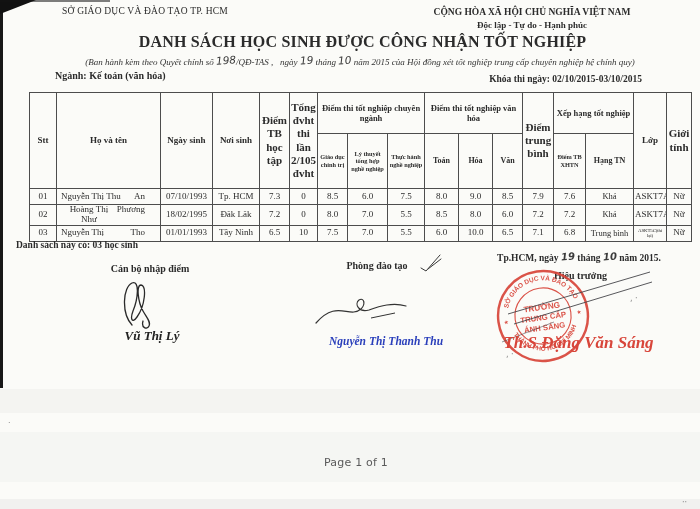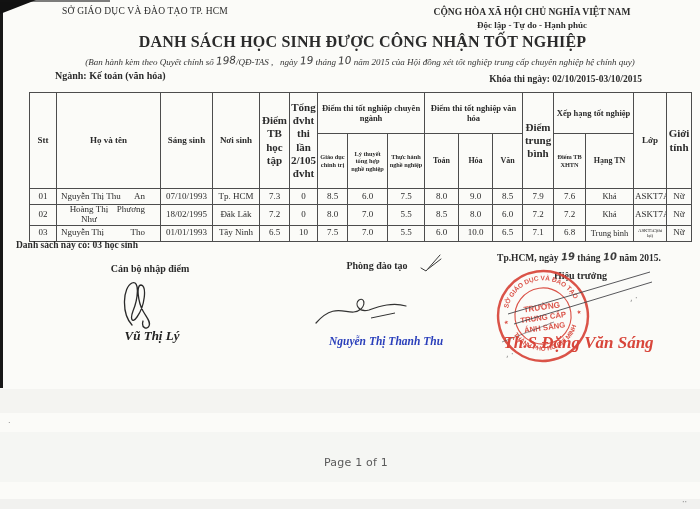--- a/index.html
+++ b/index.html
@@ -118,21 +118,21 @@
       <col style="width:31px">
         <col style="width:32px">
         <col style="width:48px">
         <col style="width:33px">
       <col style="width:25px">
     </colgroup>
     <thead>
       <tr class="hrow-a">
         <th rowspan="2" class="hA">Stt</th>
         <th rowspan="2" class="hA">Họ và tên</th>
-        <th rowspan="2" class="hA">Sáng sinh</th>
+        <th rowspan="2" class="hA">Ngày sinh</th>
         <th rowspan="2" class="hA">Nơi sinh</th>
         <th rowspan="2" class="hSmall">Điểm TB học tập</th>
         <th rowspan="2" class="hSmall">Tổng đvht thi lần 2/105 đvht</th>
         <th colspan="3" class="hGroup">Điểm thi tốt nghiệp chuyên ngành</th>
         <th colspan="3" class="hGroup">Điểm thi tốt nghiệp văn hóa</th>
         <th rowspan="2" class="hSmall">Điểm trung bình</th>
         <th colspan="2" class="hGroup">Xếp hạng tốt nghiệp</th>
         <th rowspan="2" class="hA">Lớp</th>
         <th rowspan="2" class="hSmall">Giới tính</th>
       </tr>

